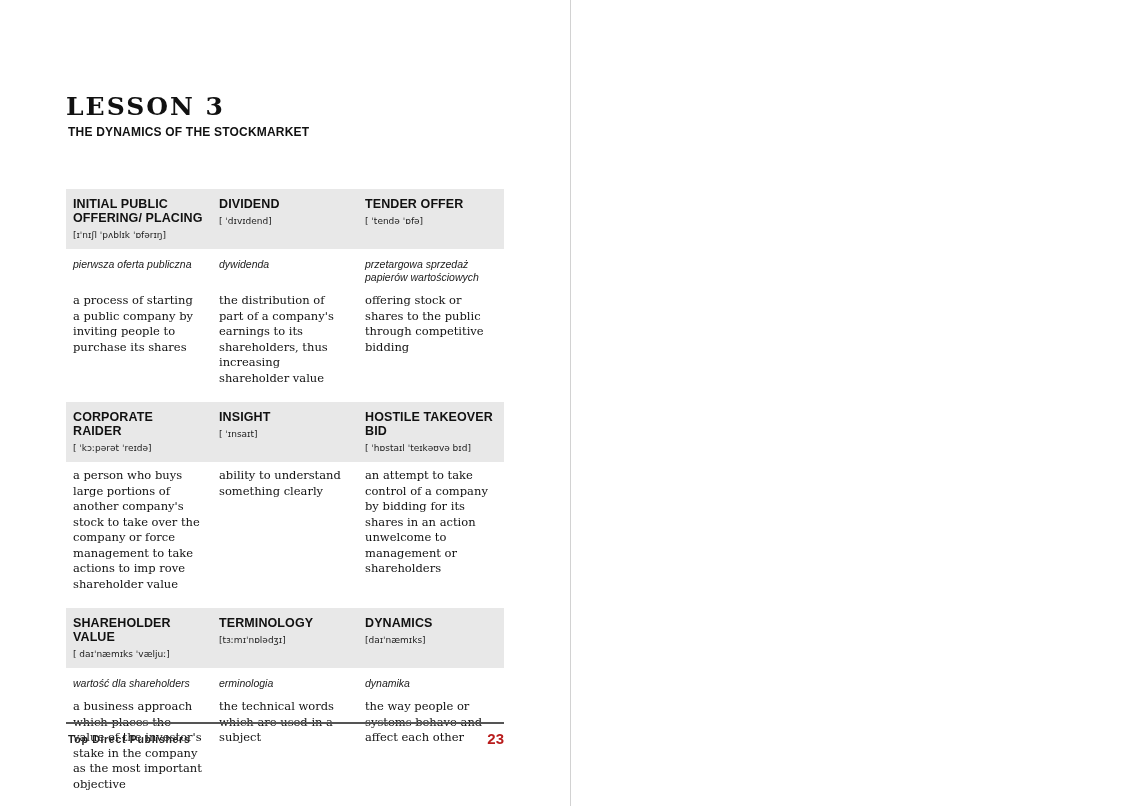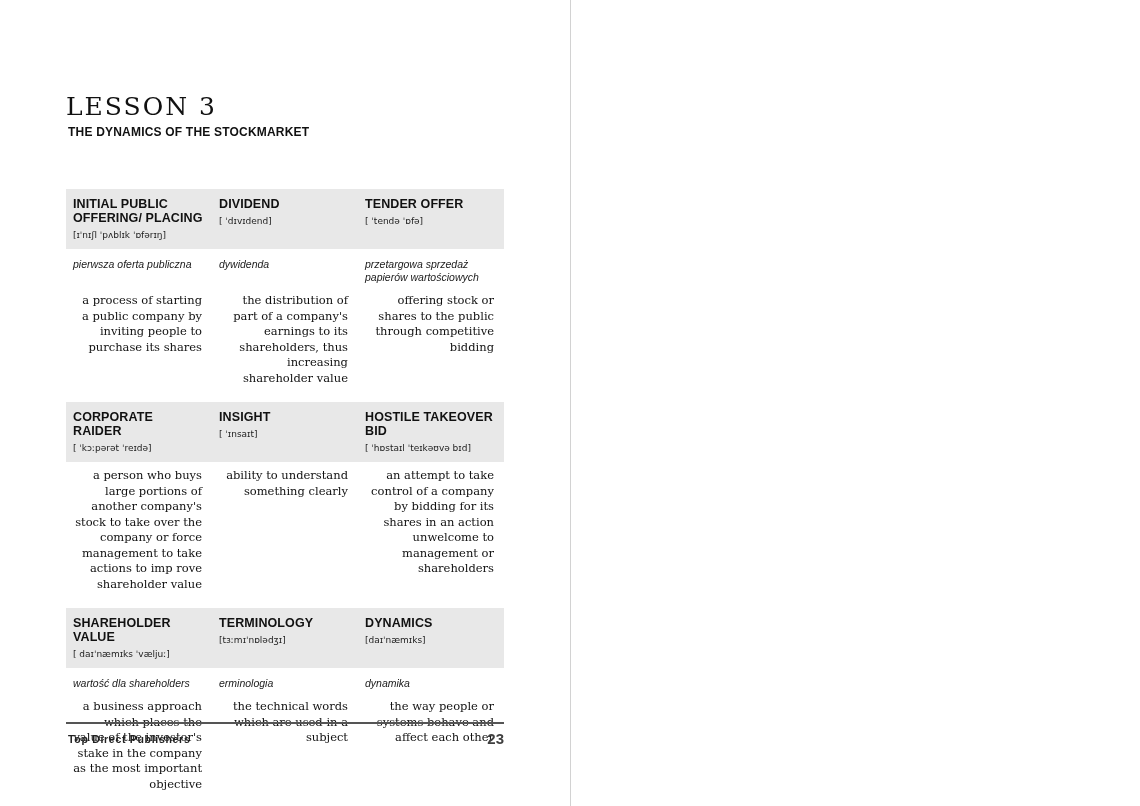--- a/index.html
+++ b/index.html
@@ -43,21 +43,21 @@
     height: 806px;
     padding: 0;
   }
 
   
   .lesson-title {
     position: absolute;
     left: 66px;
     top: 92px;
     font-family: "DejaVu Serif", serif;
-    font-weight: normal;
+    font-weight: bold;
     font-size: 25px;
     letter-spacing: 2px;
     color: #111;
   }
   .lesson-sub {
     position: absolute;
     left: 68px;
     top: 125px;
     font-family: "Liberation Sans", sans-serif;
     font-weight: bold;
@@ -106,21 +106,20 @@
     color: #1a1a1a;
     margin-left: 36px;
   }
   .voc-def td {
     vertical-align: top;
     padding: 6px 10px 16px 7px;
     font-family: "DejaVu Serif", serif;
     font-size: 11.5px;
     line-height: 15.5px;
     color: #111;
-    text-align: right;
   }
 
   .left-footer-rule {
     position: absolute;
     left: 66px;
     top: 722px;
     width: 438px;
     border-top: 2px solid #555;
   }
   .left-footer-pub {
@@ -133,21 +132,21 @@
     color: #222;
   }
   .left-footer-page {
     position: absolute;
     left: 478px;
     top: 730px;
     width: 26px;
     text-align: right;
     font-size: 15px;
     font-weight: bold;
-    color: #404040;
+    color: #b91c1c;
   }
 </style>
 </head>
 <body>
 
 <div class="spread">
   <div class="gutter"></div>
 
   <div class="page page-left">
 

